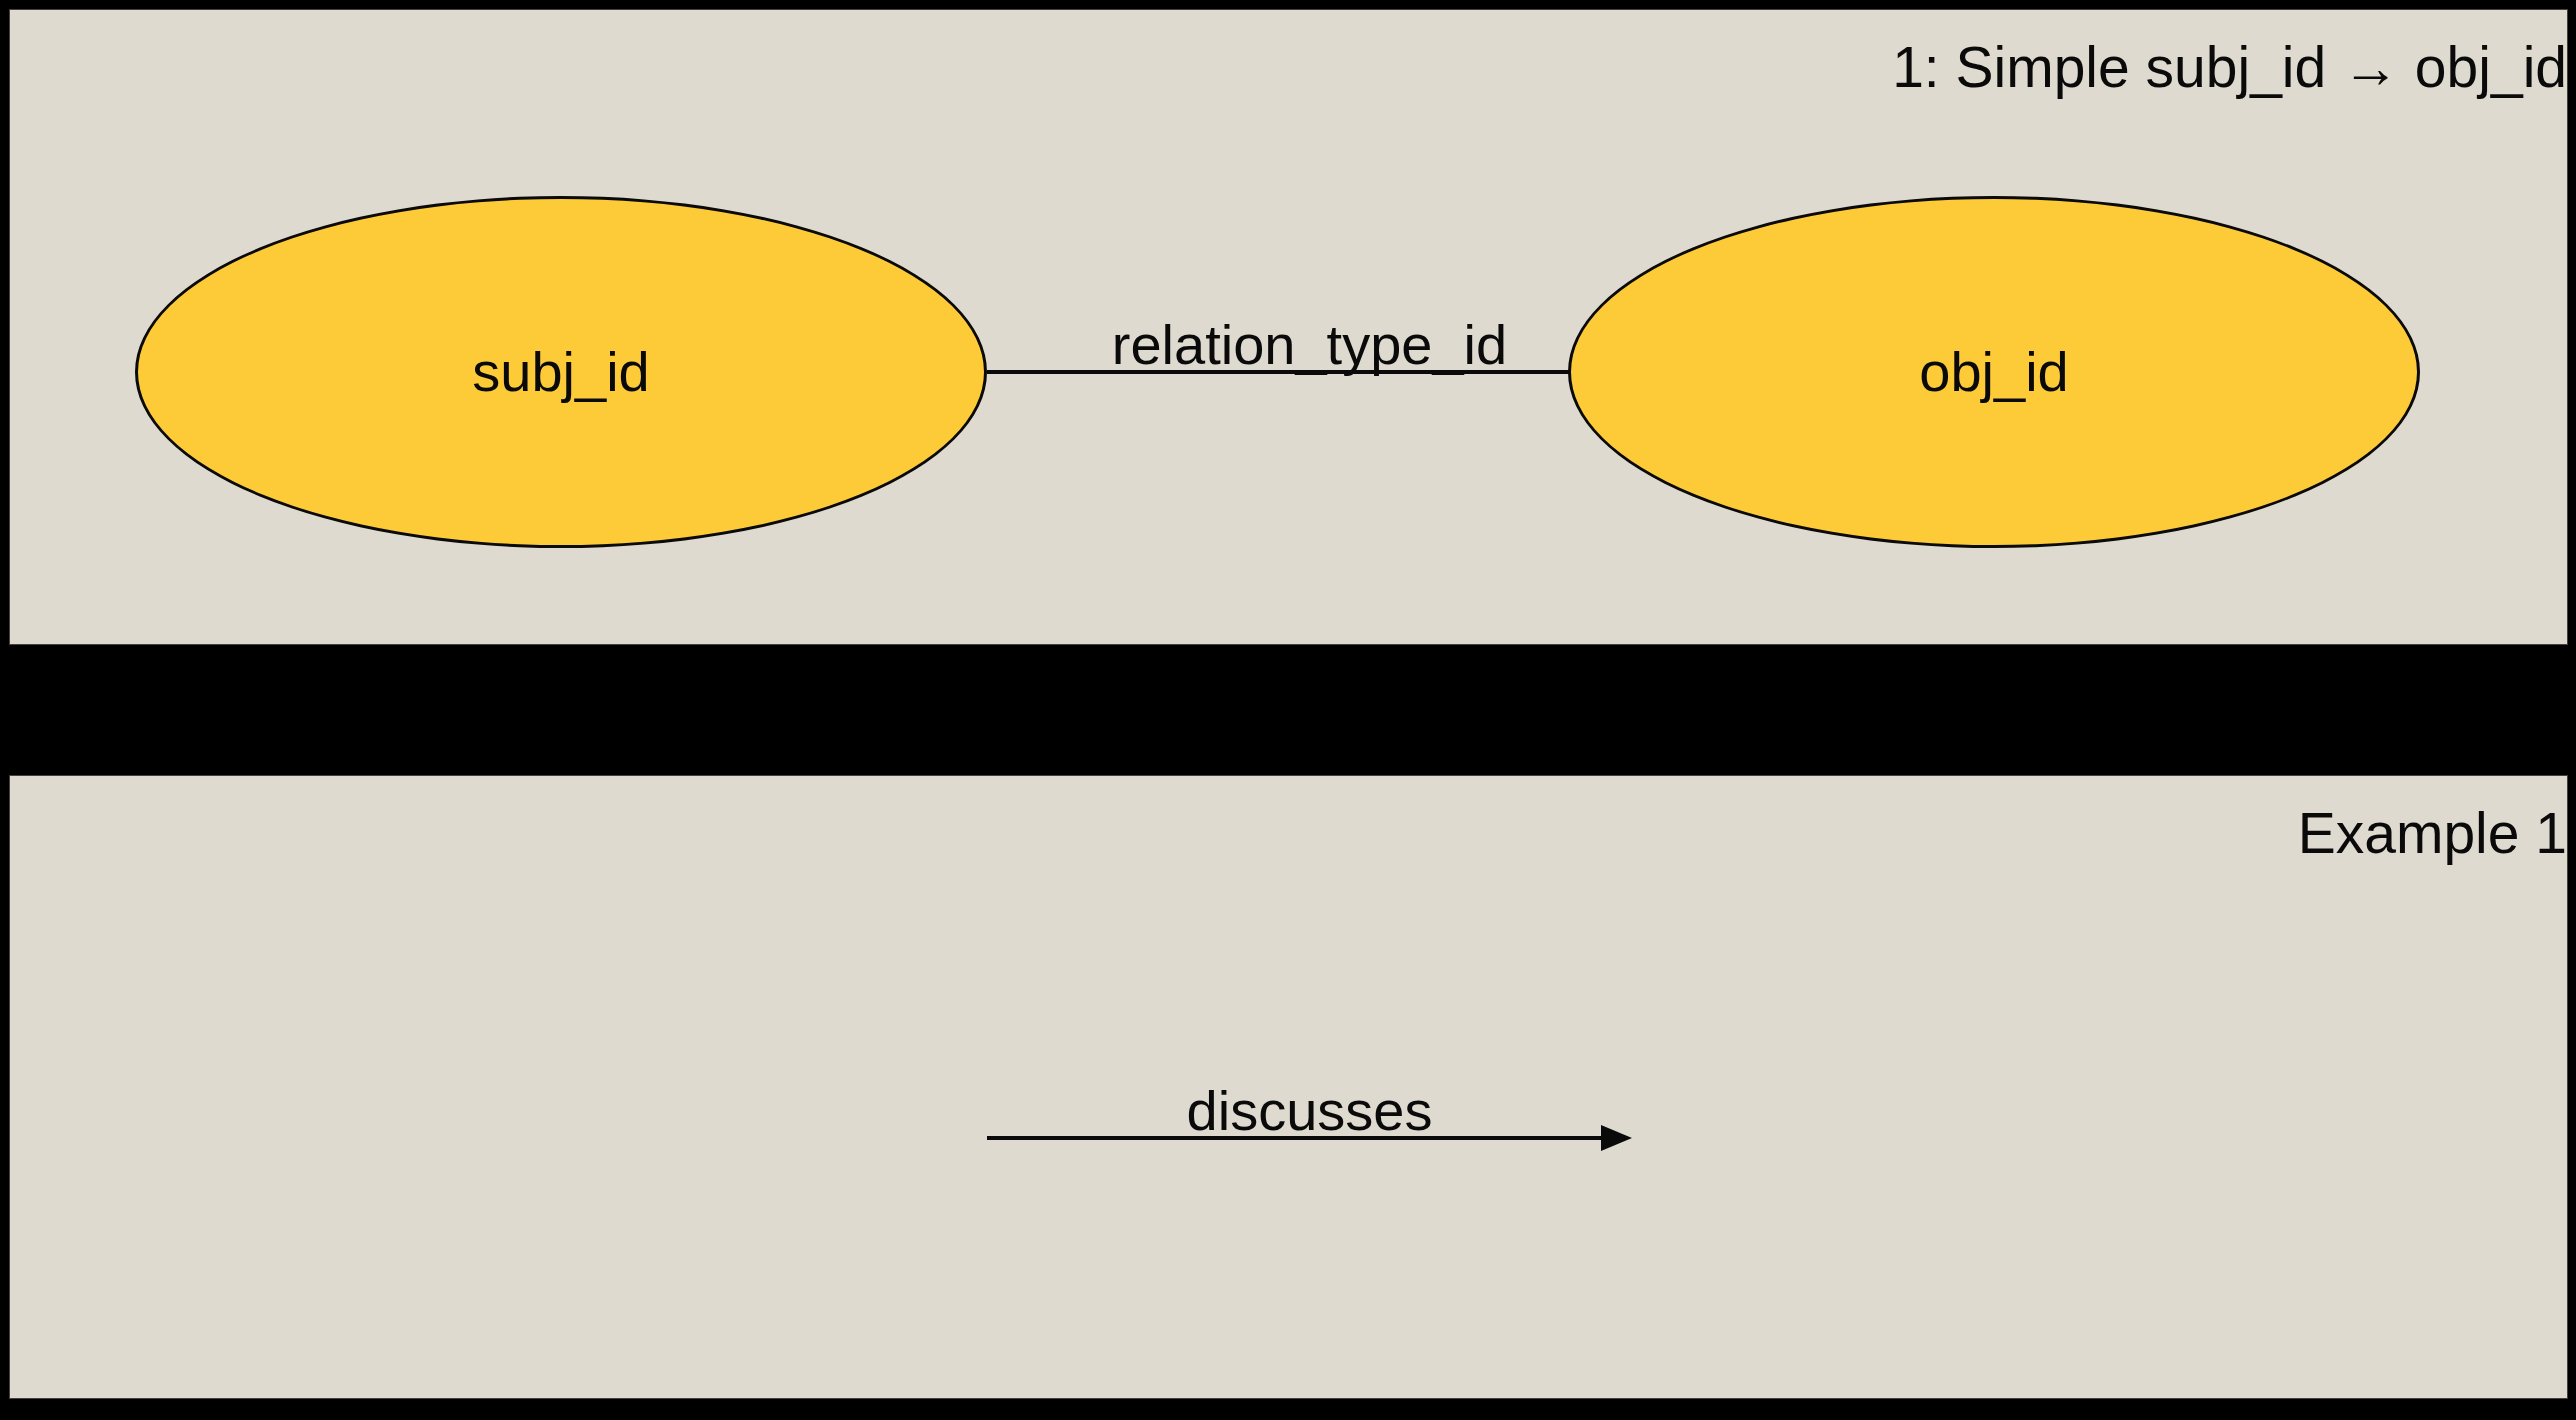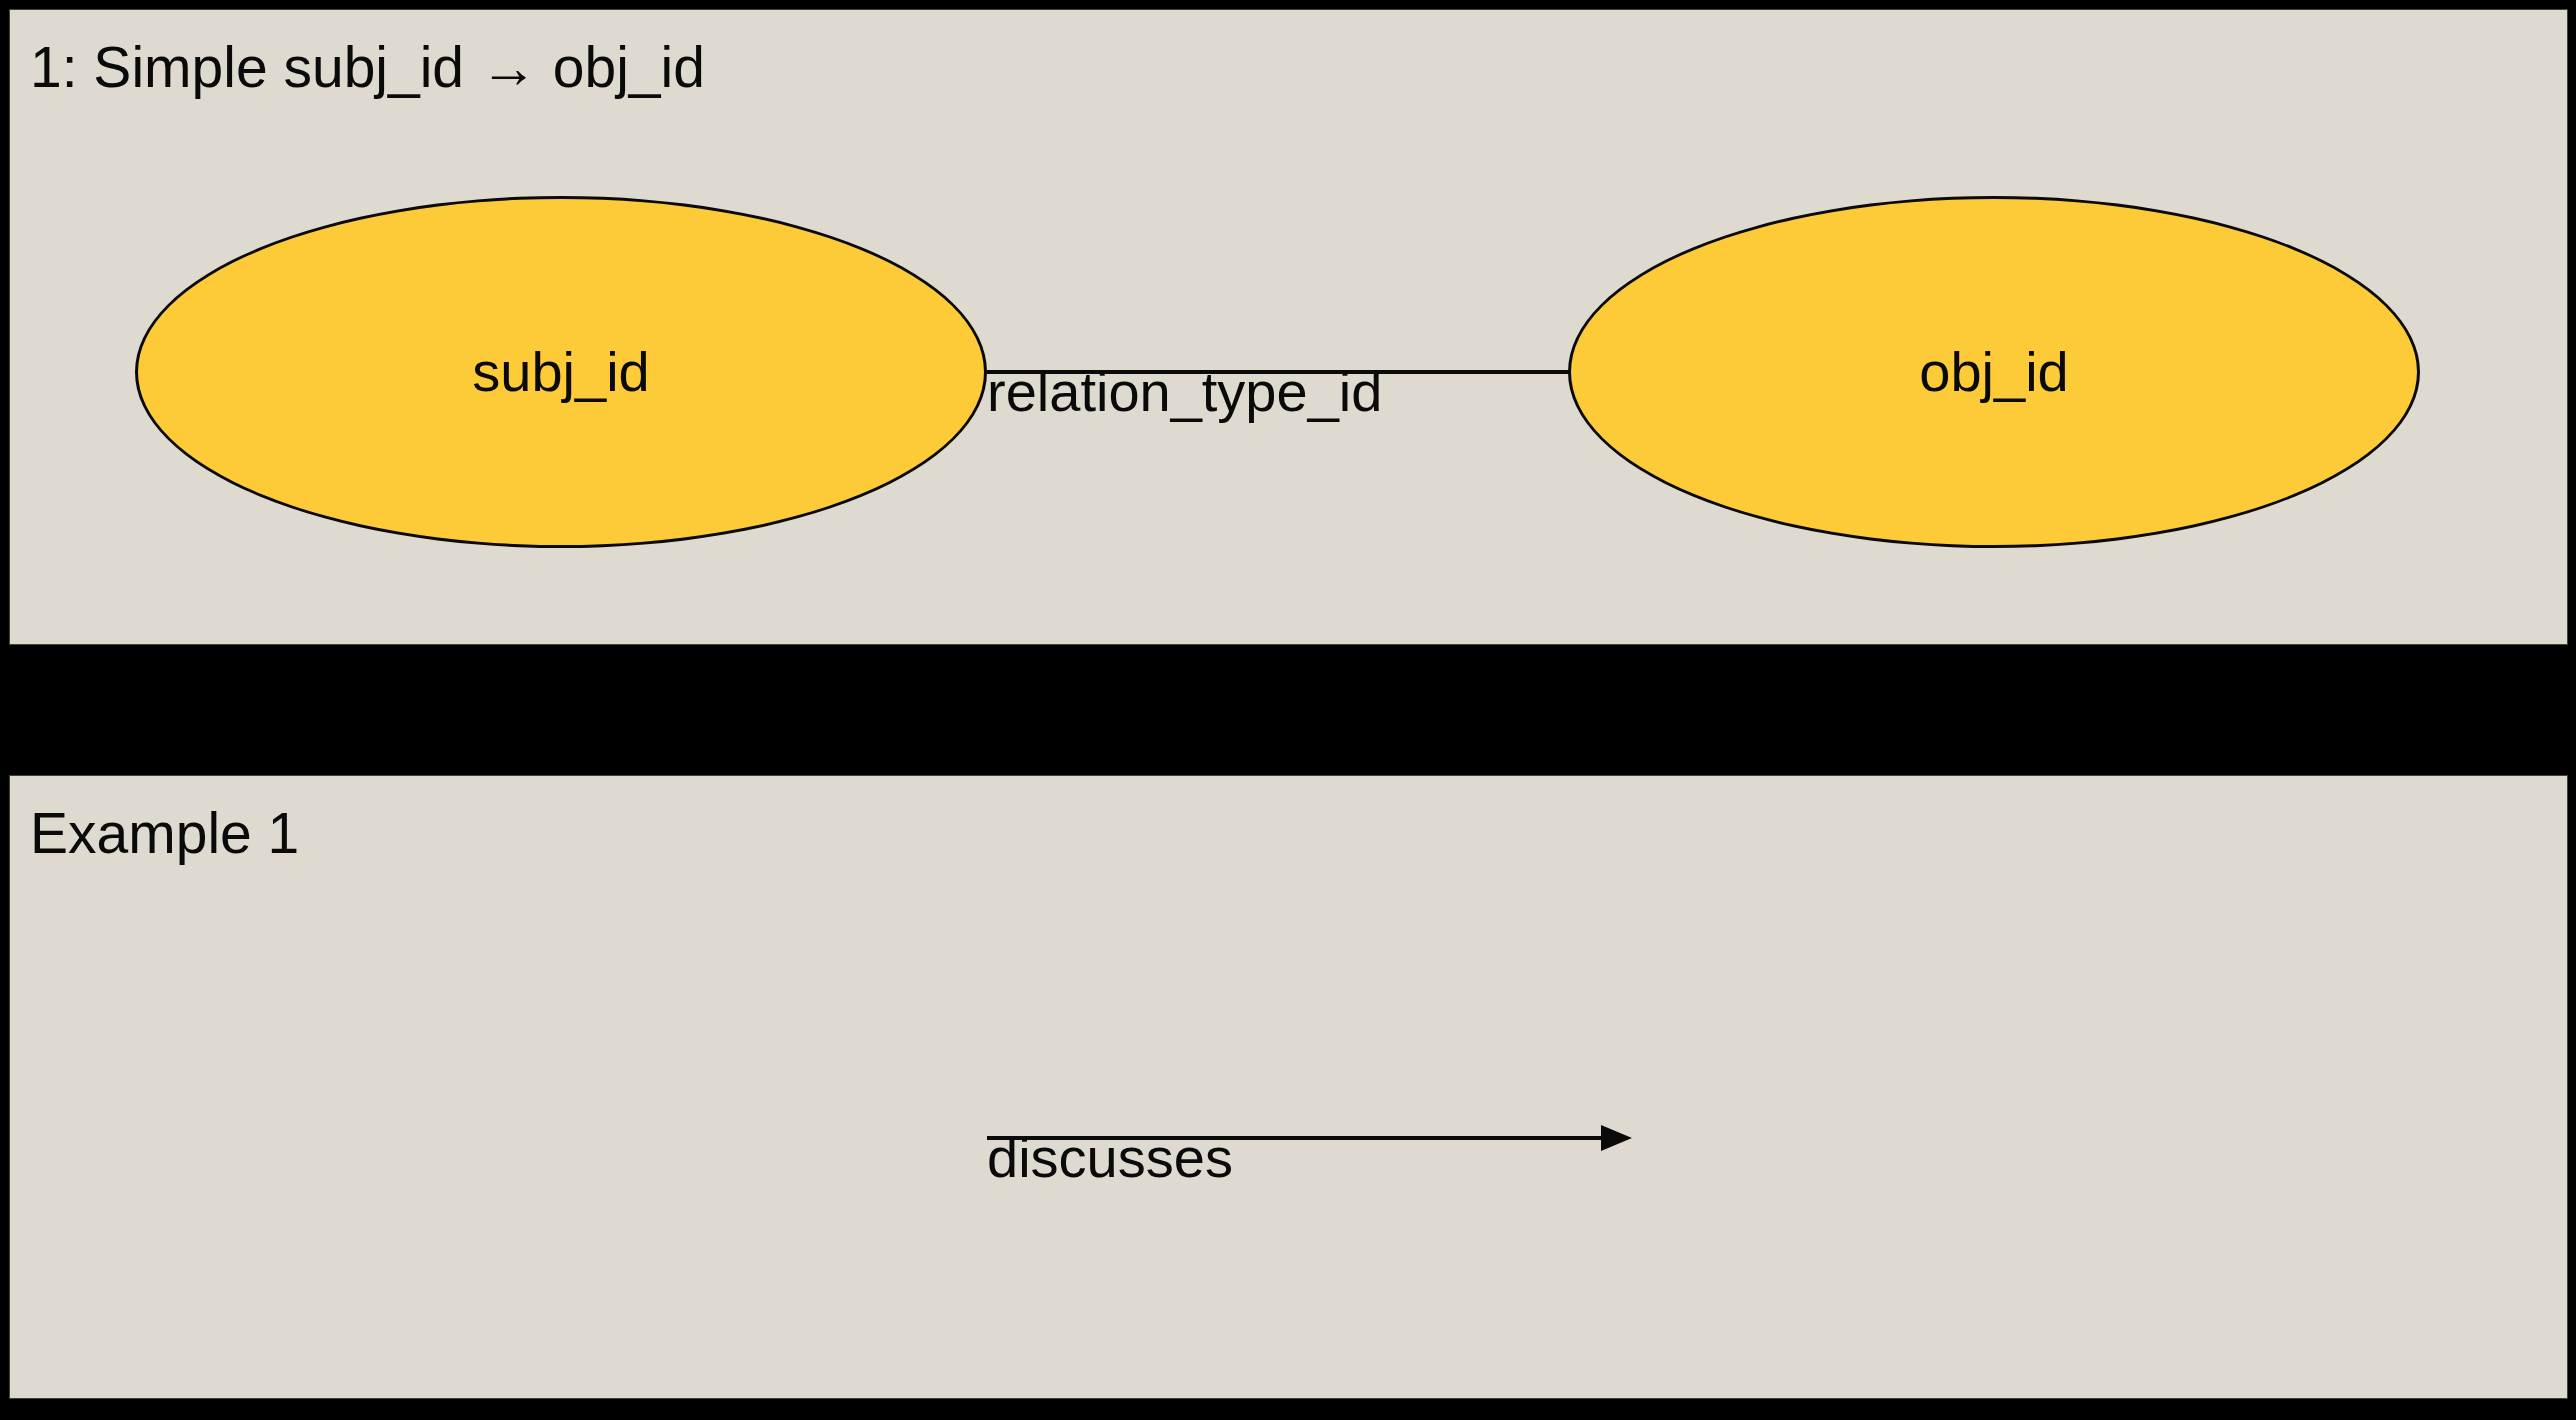--- a/index.html
+++ b/index.html
@@ -24,21 +24,21 @@
     left:9px;
     width:2559px;
     background:var(--panel_bg);
     border:1.8px solid var(--panel_border);
   }
   #panel-1{top:9px;height:636px;}
   #panel-2{top:775px;height:624px;}
   .title{
     position:absolute;
     top:25px;left:0;width:100%;
-    text-align:left;
+    text-align:right;
     font-size:57px;
     font-weight:400;
     line-height:1.15;
     color:var(--text);
     padding-left:20px;
   }
   .node{
     position:absolute;
     width:852px;height:352px;
     background:var(--node_fill);
@@ -68,25 +68,25 @@
     left:1591px;top:349px;
     width:0;height:0;
     border-top:13.5px solid transparent;
     border-bottom:13.5px solid transparent;
     border-left:31px solid var(--stroke);
   }
   .edge-label{
     position:absolute;
     left:977px;top:302px;
     width:645px;height:65px;
+    text-align:center;
     font-size:56px;
     line-height:65px;
     color:var(--text);
     white-space:nowrap;
-    margin-top:47px;
   }
 </style>
 </head>
 <body>
 
 <section class="panel" id="panel-1">
   <div class="title">1: Simple subj_id → obj_id</div>
 
   <div class="node left">
     <div class="node-text">

